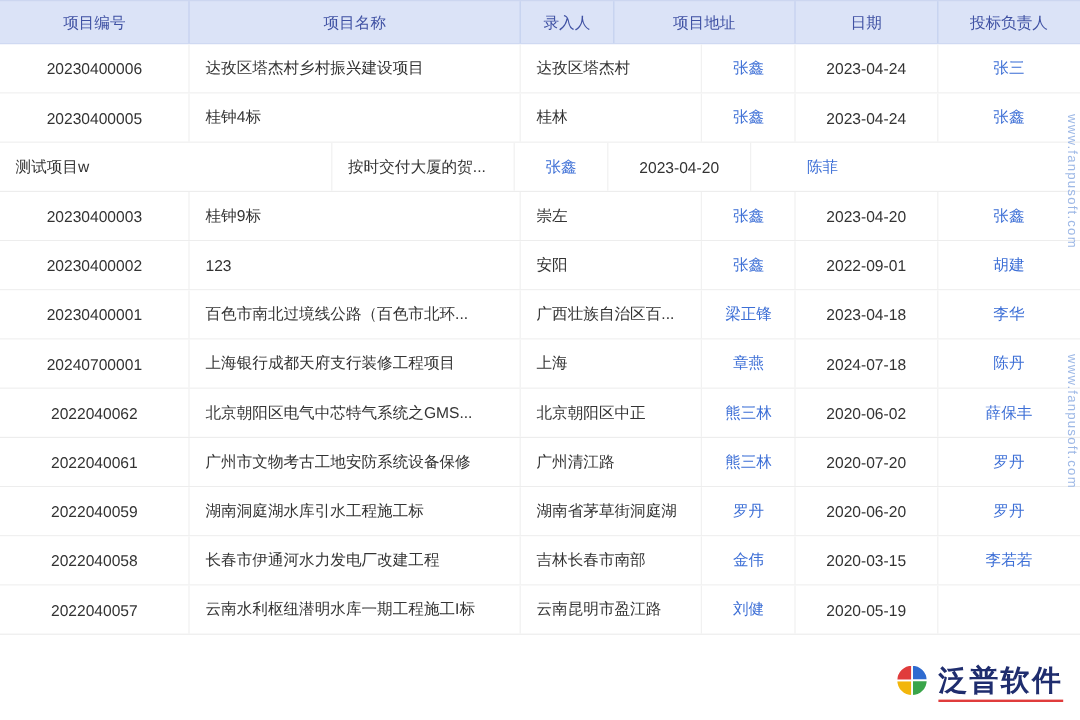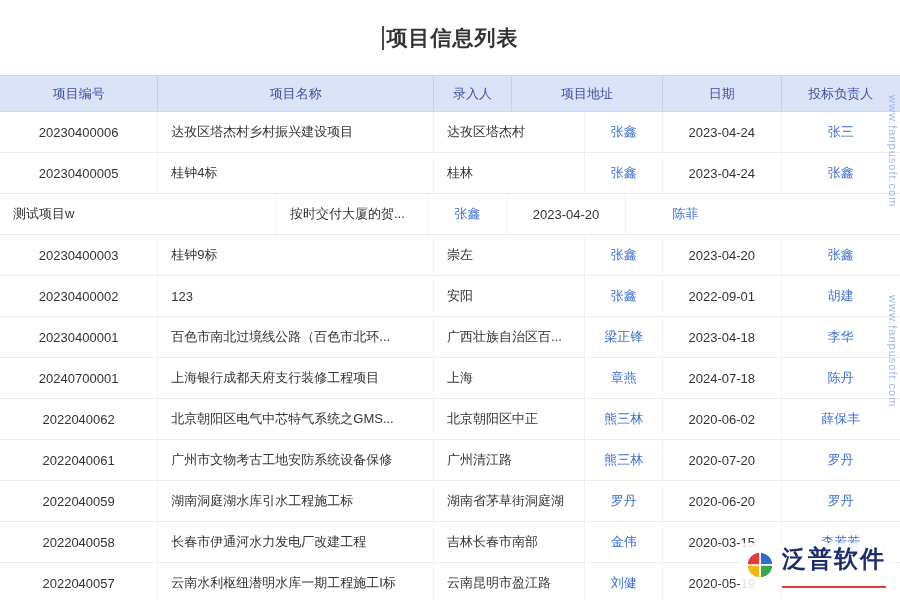--- a/index.html
+++ b/index.html
@@ -43,32 +43,28 @@
     writing-mode:vertical-rl; letter-spacing:1px; pointer-events:none;
   }
   .wm1 { top:95px; } .wm2 { top:295px; }
 
   .logo {
     position:absolute; right:10px; bottom:10px; display:flex;
     align-items:center; gap:6px; background:rgba(255,255,255,.85); padding:2px 4px;
   }
   .logo-text {
     font-size:24px; font-weight:bold; color:#1f2d6e; letter-spacing:2px;
-    border-bottom:2px solid #e03c3c; line-height:1.15; padding-bottom:13px;text-align:right;
+    border-bottom:2px solid #e03c3c; line-height:1.15; padding-bottom:1px;text-align:right;
   }
 </style>
 </head>
 <body>
 
 <div class="page">
 
-  <div class="title-bar">
-    <span class="caret"></span>
-    <h1 class="page-title">项目信息列表</h1>
-  </div>
 
   <div class="table">
     <div class="thead">
       <div class="th w0">项目编号</div>
       <div class="th w1">项目名称</div>
       <div class="th w3">录入人</div>
       <div class="th w2">项目地址</div>
       <div class="th w4">日期</div>
       <div class="th w5">投标负责人</div>
     </div>

